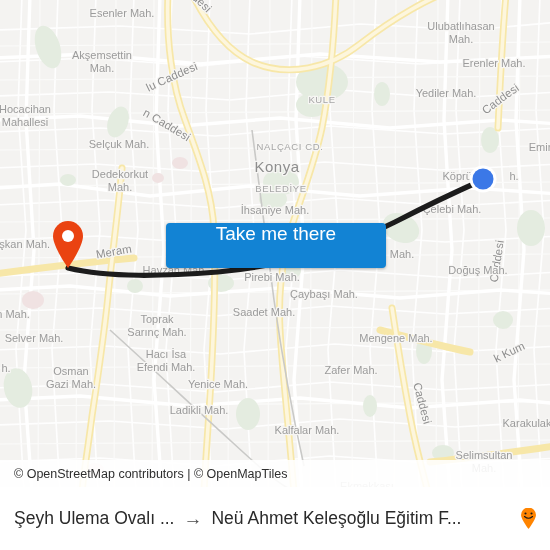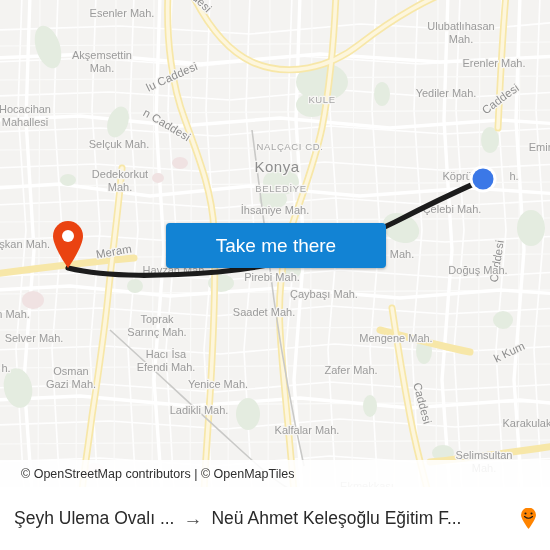--- a/index.html
+++ b/index.html
@@ -28,28 +28,28 @@
   .lbl.road{fill:#8e8e8e;font-size:11.5px;}
   .lbl.faint{fill:#b4b3b1;}
 
   
   .attrib{
     position:absolute;left:0;top:460px;width:550px;height:27px;
     background:rgba(255,255,255,.88);
     display:flex;align-items:center;
     box-sizing:border-box;padding-left:14px;
   }
-  .attrib-text{font-size:12.5px;color:#2f2f2f;white-space:nowrap;margin-left:7px;}
+  .attrib-text{font-size:12.5px;color:#2f2f2f;white-space:nowrap;}
 
   
   .cta{
     position:absolute;left:166px;top:223px;width:220px;height:45px;
     background:#1283d4;border-radius:4px;border:none;
     box-shadow:0 1px 3px rgba(0,0,0,.28);
-    display:flex;align-items:center;justify-content:center;
+    display:flex;align-items:flex-start;justify-content:center;
     cursor:pointer;padding:0;
   }
   .cta-label{color:#fff;font-size:19px;font-family:"Liberation Sans", sans-serif;white-space:nowrap;}
 
   
   .footer{
     position:absolute;left:0;top:487px;width:550px;height:63px;
     background:#fff;display:flex;align-items:center;
     box-sizing:border-box;padding:0 12px 0 14px;
   }

